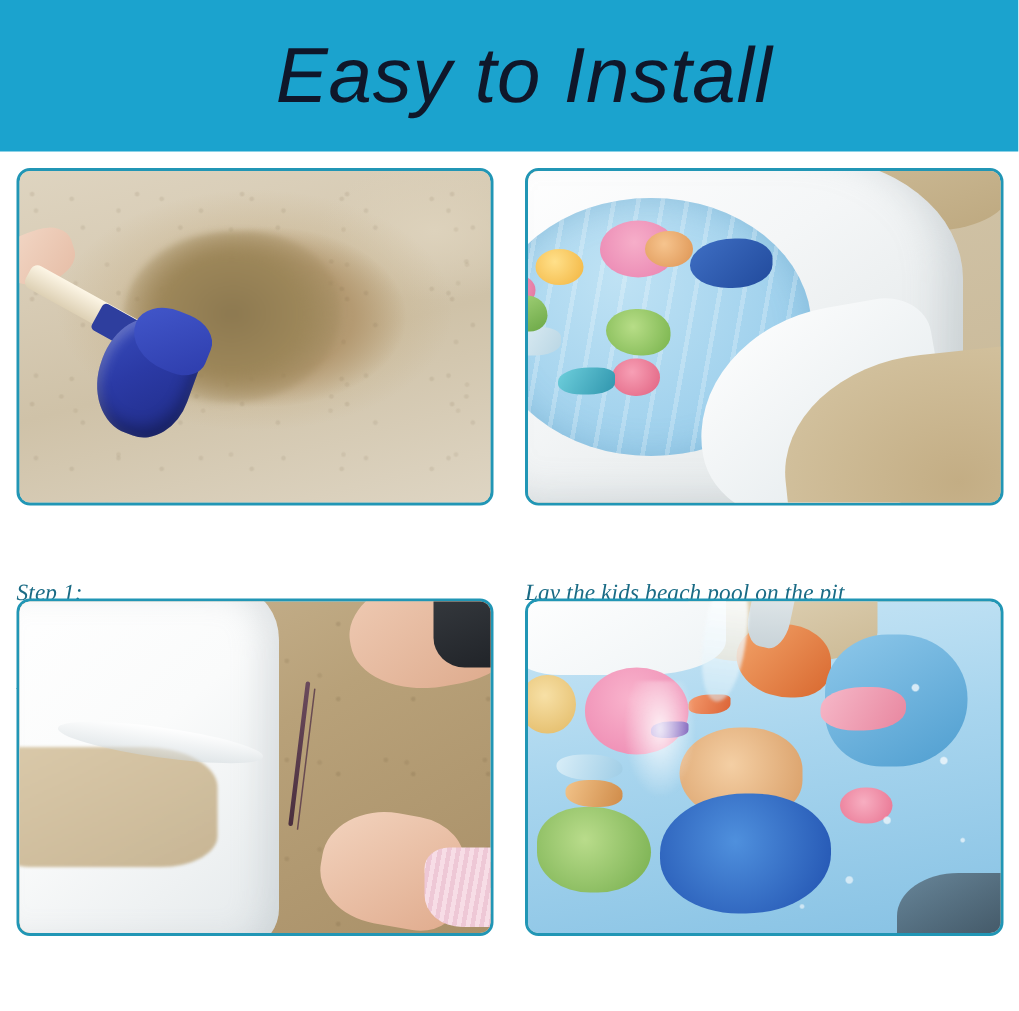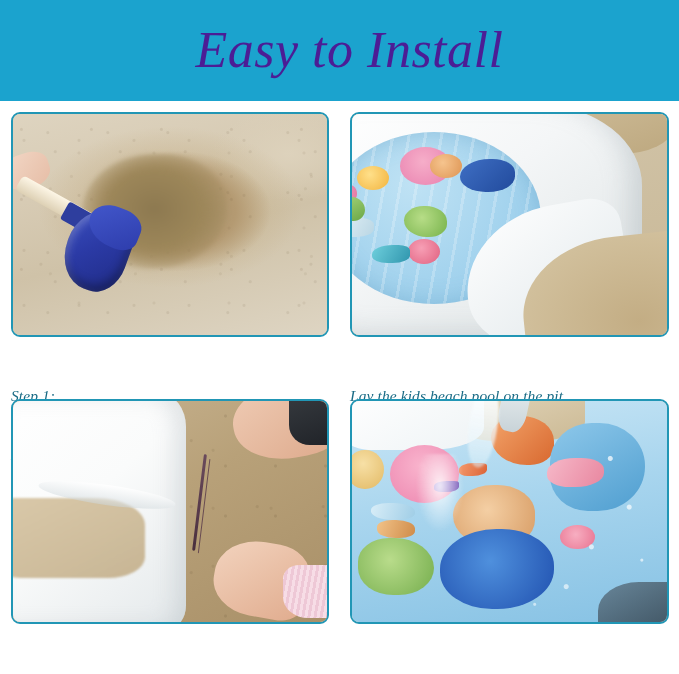--- a/index.html
+++ b/index.html
@@ -20,22 +20,22 @@
     position: absolute;
     left: 0; top: 0;
     width: 679px;
     height: 101px;
     background: #1ba3ce;
     display: flex;
     align-items: center;
     justify-content: center;
   }
   #header-title {
-    color: #4c1d95;
-    font-family: Liberation Serif, serif;
+    color: #0f172a;
+    font-family: Liberation Sans, sans-serif;
     font-style: italic;
     font-weight: 400;
     font-size: 52px;
     letter-spacing: 0.5px;
     line-height: 1;
     white-space: nowrap;
     text-rendering: geometricPrecision;
     margin-left: 20px;
   }
 

